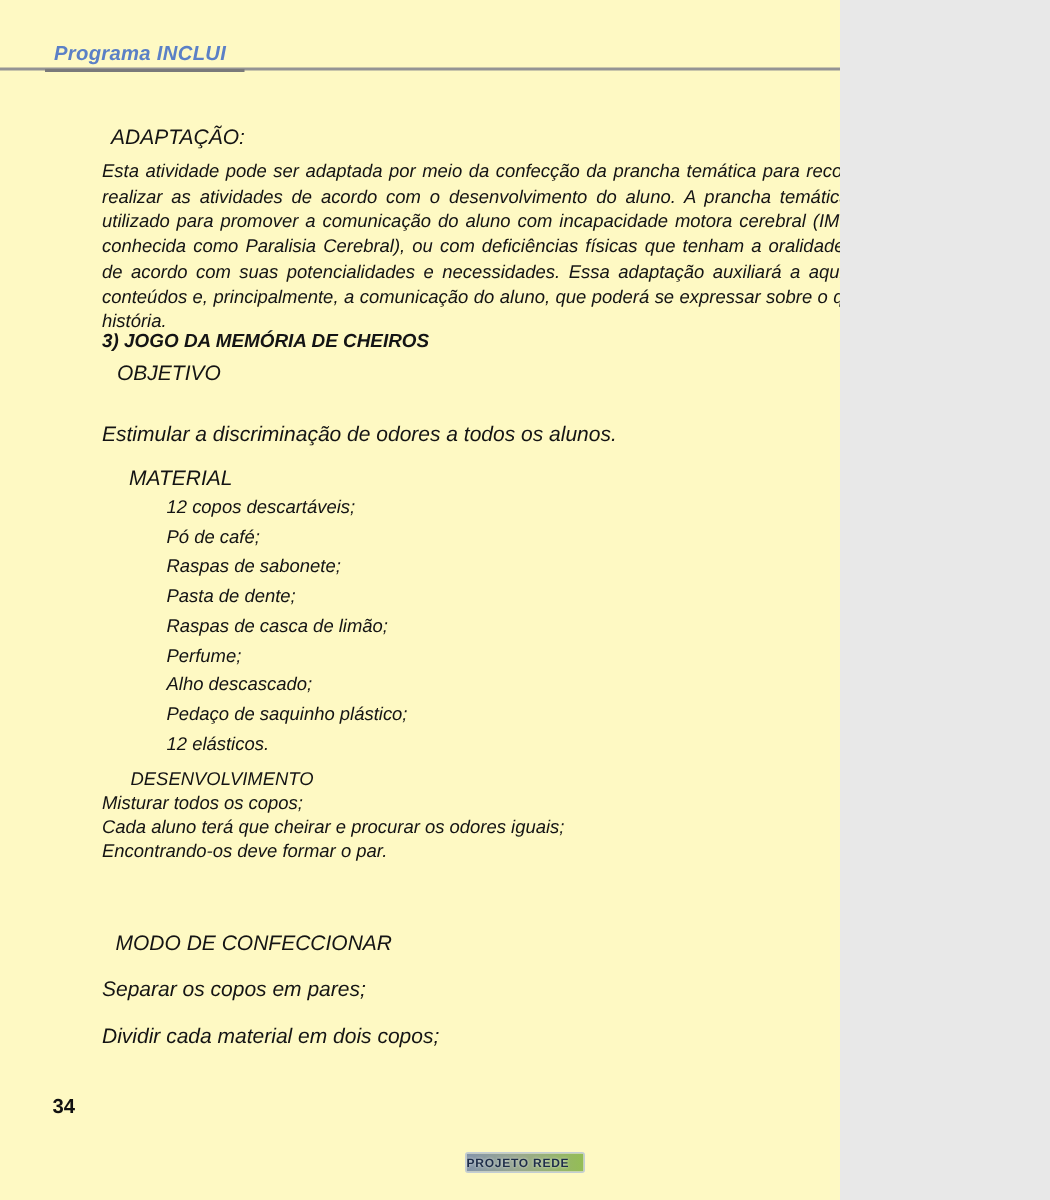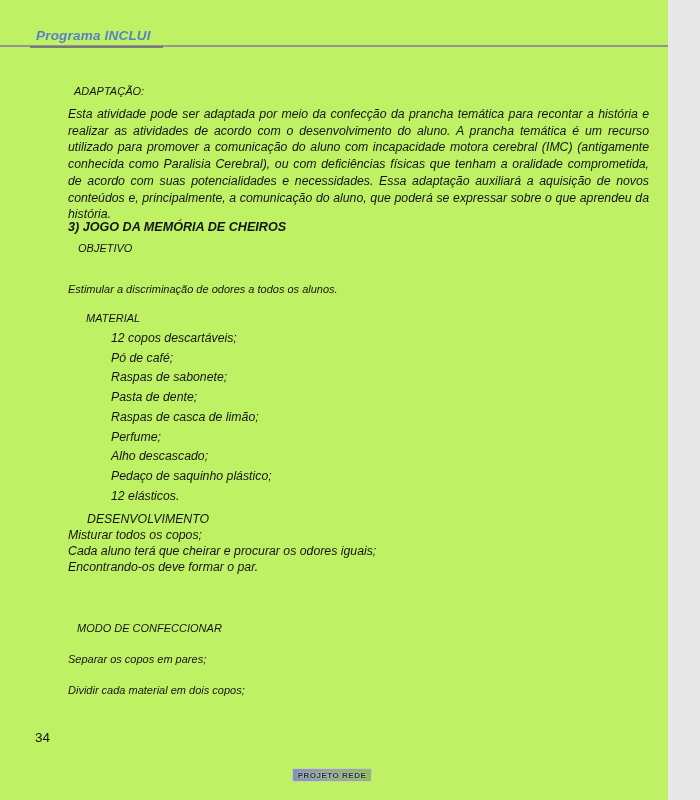--- a/index.html
+++ b/index.html
@@ -1,20 +1,20 @@
 <!DOCTYPE html>
 <html><head>
 <meta charset="utf-8">
 <style>
   html, body { margin: 0; padding: 0; background: #e8e8e8; }
   .page {
     position: relative;
-    width: 668px;
+    width: 560px;
     height: 800px;
-    background: #bef264;
+    background: #fef9c3;
     overflow: hidden;
     font-family: "Liberation Sans", sans-serif;
     color: #111111;
   }
 
   
   .header-title {
     position: absolute;
     left: 36px;
     top: 28px;
@@ -38,21 +38,21 @@
     top: 46px;
     width: 133px;
     height: 2px;
     background: #7a7a7a;
   }
 
   
   .t {
     position: absolute;
     font-style: italic;
-    font-size: 11px;
+    font-size: 14px;
     line-height: 15px;
     color: #141414;
     white-space: nowrap;
   }
 
   .adaptacao-heading { left: 74px; top: 84px; }
 
   .adaptacao-paragraph {
     position: absolute;
     left: 68px;
@@ -103,37 +103,36 @@
   .modo-heading { left: 77px; top: 621px; }
   .modo-step-1  { left: 68px; top: 652px; }
   .modo-step-2  { left: 68px; top: 683px; }
 
   
   .page-number {
     position: absolute;
     left: 35px;
     top: 730px;
     font-size: 13.5px;
-    font-weight: normal;
+    font-weight: bold;
     font-style: normal;
     color: #111111;
   }
   .footer-logo {
     position: absolute;
-    left: 292px;
+    left: 310px;
     top: 768px;
     width: 80px;
     height: 14px;
     background: linear-gradient(90deg, #8494aa 0%, #9aa98e 45%, #94bd55 100%);
     border: 1px solid #c3cdd4;
     border-radius: 2px;
     box-sizing: border-box;
     display: flex;
     align-items: center;
-    justify-content: center;
   }
   .footer-logo-text {
     font-size: 8px;
     font-weight: bold;
     letter-spacing: 0.5px;
     color: #1e2d49;
     text-shadow: 0 0 2px rgba(255,255,255,0.75);
     white-space: nowrap;
   }
 </style>

